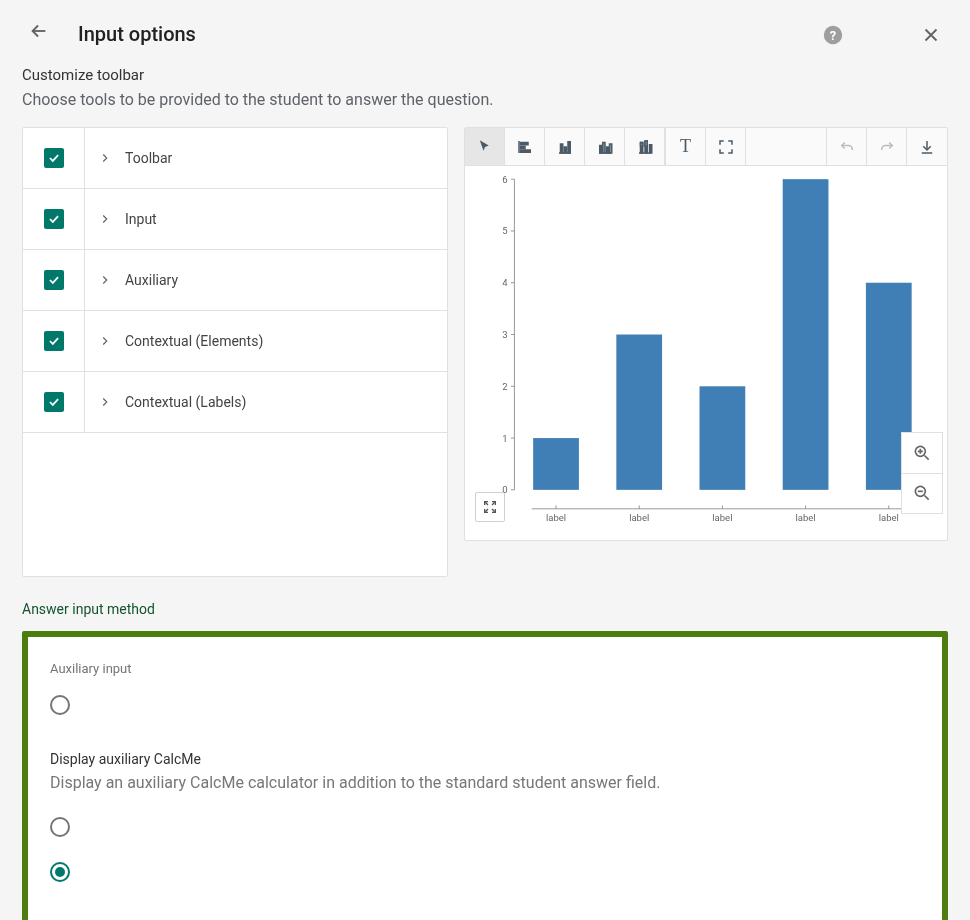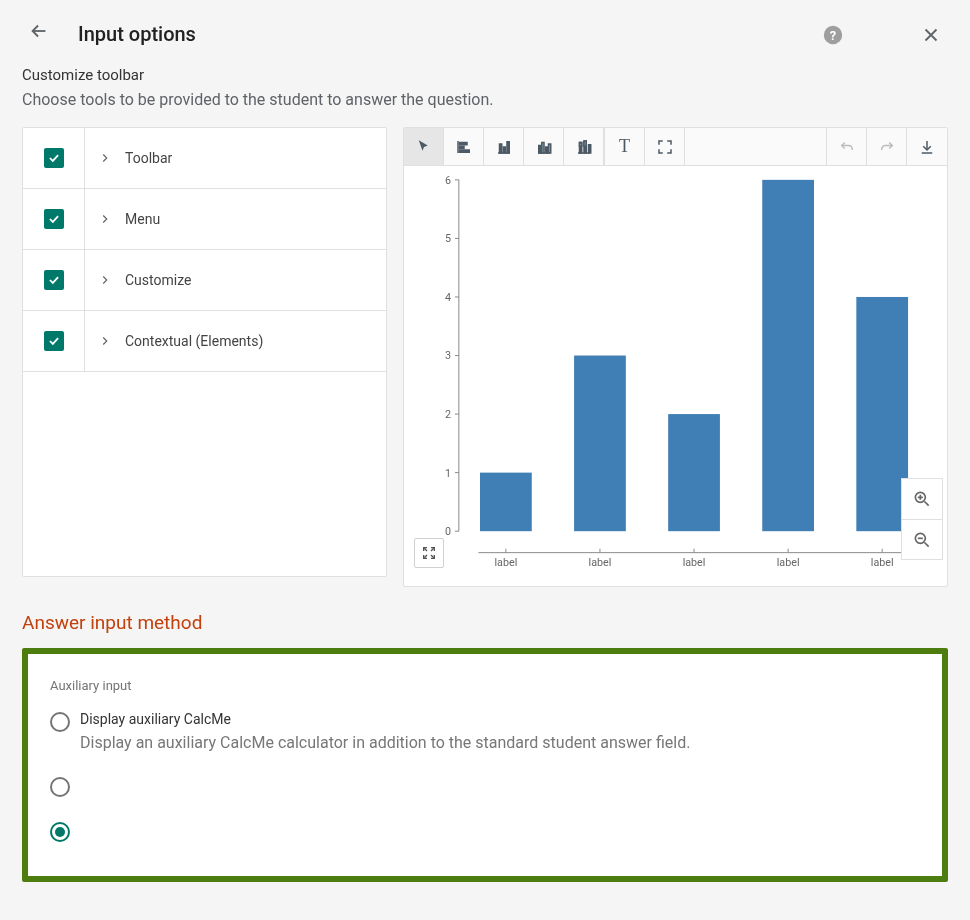--- a/index.html
+++ b/index.html
@@ -24,21 +24,21 @@
   .help-icon svg, .close-icon svg { width: 22px; height: 22px; }
   .content { padding: 0 22px; }
   .section-heading { font-size: 15px; color: #333; margin-bottom: 6px; }
   .section-sub { font-size: 16px; color: #5f6368; margin-bottom: 18px; }
   .cols { display: flex; gap: 16px; align-items: flex-start; }
   .panel {
     background: #fff;
     border: 1px solid #e0e0e0;
     border-radius: 2px;
   }
-  .left-panel { width: 365px; height: 450px; }
+  .left-panel { width: 426px; height: 450px; }
   .tool-row {
     display: flex;
     align-items: center;
     border-bottom: 1px solid #e0e0e0;
     height: 61px;
   }
   .check-cell {
     width: 62px;
     display: flex;
     align-items: center;
@@ -108,24 +108,24 @@
     background: #fff;
   }
   .zoom-btn {
     width: 40px; height: 40px;
     display:flex;align-items:center;justify-content:center;
     cursor:pointer;
     color:#666;
   }
   .zoom-btn + .zoom-btn { border-top: 1px solid #e0e0e0; }
   .answer-section { margin-top: 24px; }
-  .answer-heading { font-size: 19px; color: #c2410c; margin-bottom: 14px; }
+  .answer-heading { font-size: 14px; color: #14532d; margin-bottom: 14px; }
   .answer-panel { background:#fff; border:6px solid #4d7c0f; border-radius:2px; padding: 24px 22px 10px 22px; }
   .aux-heading { font-size: 13px; color: #757575; margin-bottom: 18px; }
-  .radio-row { display:flex; gap: 10px; margin-bottom: 24px; align-items: flex-start; }
+  .radio-row { display:flex; gap: 36px; margin-bottom: 24px; align-items: flex-start; flex-direction: column; }
   .radio {
     width: 20px; height: 20px;
     border: 2px solid #757575;
     border-radius: 50%;
     flex-shrink:0;
     margin-top:1px;
     display:flex;align-items:center;justify-content:center;
   }
   .radio.checked { border-color: #00796b; }
   .radio.checked::after { content:""; width:10px; height:10px; background:#00796b; border-radius:50%; }
@@ -185,51 +185,66 @@
         <svg viewBox="0 0 24 24">
                 <path d="M5 12l5 5L19 7"></path>
               </svg>
       </div>
     </div>
     <div class="expand-cell">
       <svg viewBox="0 0 24 24">
               <path d="M9 6l6 6-6 6"></path>
             </svg>
     </div>
-    <div class="tool-label">Menu</div>
+    <div class="tool-label">Input</div>
         </div>
         <div class="tool-row">
     <div class="check-cell">
       <div class="checkbox">
         <svg viewBox="0 0 24 24">
                 <path d="M5 12l5 5L19 7"></path>
               </svg>
       </div>
     </div>
     <div class="expand-cell">
       <svg viewBox="0 0 24 24">
               <path d="M9 6l6 6-6 6"></path>
             </svg>
     </div>
-    <div class="tool-label">Customize</div>
+    <div class="tool-label">Auxiliary</div>
         </div>
         <div class="tool-row">
     <div class="check-cell">
       <div class="checkbox">
         <svg viewBox="0 0 24 24">
                 <path d="M5 12l5 5L19 7"></path>
               </svg>
       </div>
     </div>
     <div class="expand-cell">
       <svg viewBox="0 0 24 24">
               <path d="M9 6l6 6-6 6"></path>
             </svg>
     </div>
     <div class="tool-label">Contextual (Elements)</div>
+        </div>
+        <div class="tool-row">
+    <div class="check-cell">
+      <div class="checkbox">
+        <svg viewBox="0 0 24 24">
+                <path d="M5 12l5 5L19 7"></path>
+              </svg>
+      </div>
+    </div>
+    <div class="expand-cell">
+      <svg viewBox="0 0 24 24">
+              <path d="M9 6l6 6-6 6"></path>
+            </svg>
+    </div>
+    <div class="tool-label">Contextual (Labels)</div>
         </div>
       </div>
 
     <div class="panel right-panel">
       <div class="editor-toolbar">
         <div class="tb-btn active">
           <svg viewBox="0 0 24 24" fill="#4c5a66">
               <path d="M5 3l5 14 2-5 5-2z"></path>
             </svg>
         </div>

